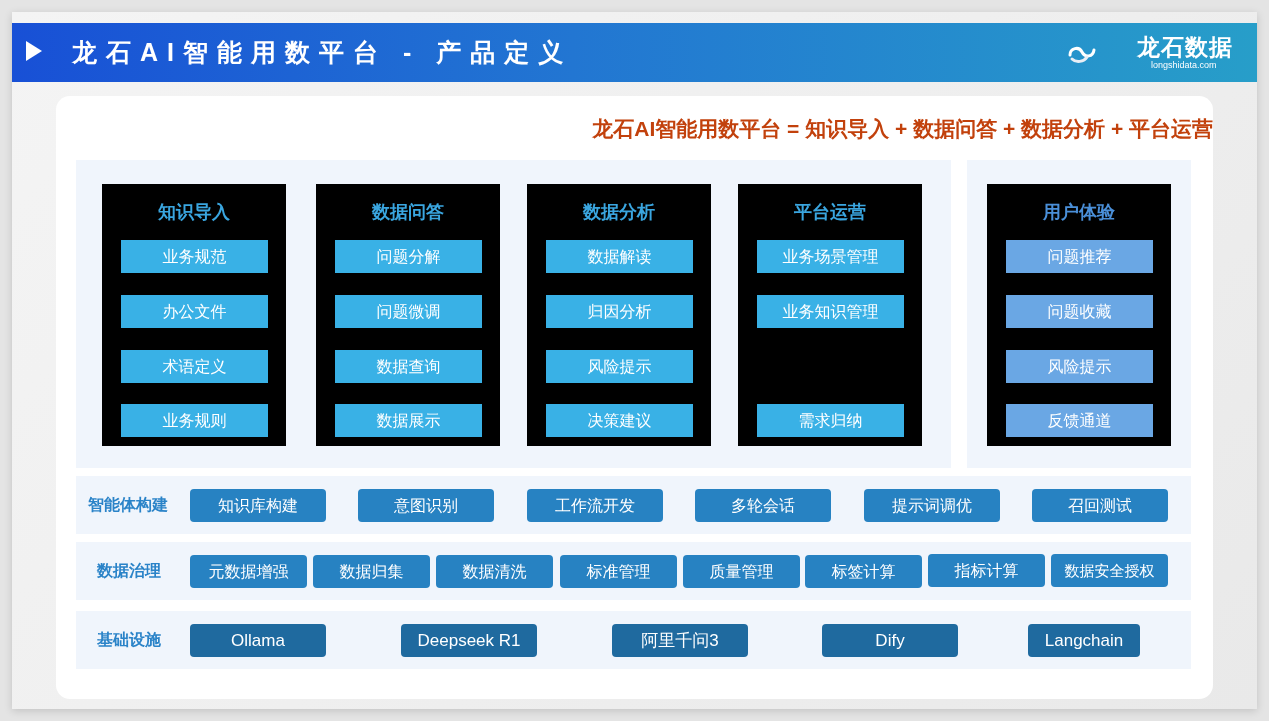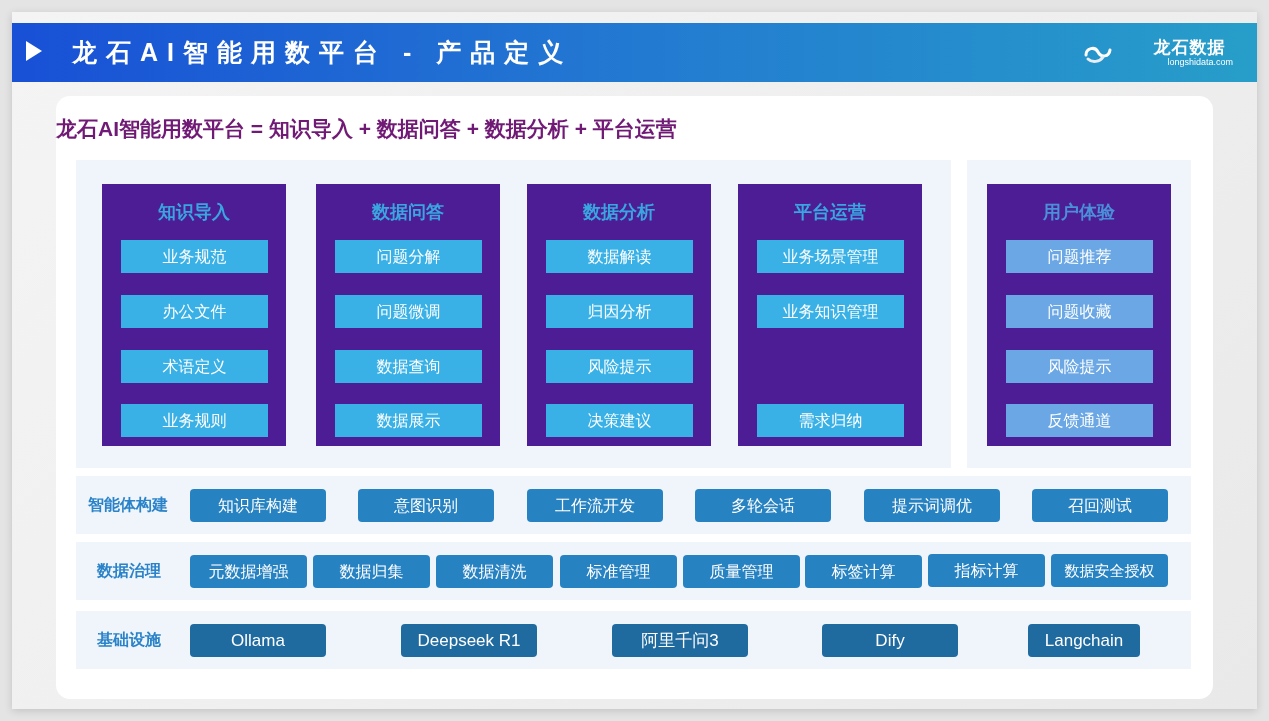--- a/index.html
+++ b/index.html
@@ -4,27 +4,27 @@
 <style>
   * { box-sizing: border-box; margin: 0; padding: 0; }
   html, body { width: 1269px; height: 721px; overflow: hidden; background: #e4e4e4; font-family: "Liberation Sans", "DejaVu Sans", sans-serif; }
   .slide { position: absolute; left: 12px; top: 12px; width: 1245px; height: 697px; background: linear-gradient(135deg,#f4f4f4 0%,#efefef 50%,#e9e9e9 100%); box-shadow: 0 2px 8px rgba(0,0,0,0.15); }
   .header { position: absolute; left: 0; top: 11px; width: 1245px; height: 59px; background: linear-gradient(90deg,#1850d6 0%,#2276d2 45%,#279ec9 100%); }
   .header .tri { position: absolute; left: 14px; top: 18px; width: 0; height: 0; border-top: 10px solid transparent; border-bottom: 10px solid transparent; border-left: 16px solid #fff; }
   .header .title { position: absolute; left: 60px; top: 12px; color: #fff; font-size: 25px; font-weight: bold; letter-spacing: 9px; line-height: 34px; white-space: nowrap; }
   .logo { position: absolute; right: 24px; top: 14px; height: 32px; display: flex; align-items: center; gap: 6px; }
   .logo svg { display: block; }
   .logo .lt { display: flex; flex-direction: column; color: #fff; line-height: 1; }
-  .logo .lt .cn { font-size: 17px; font-weight: bold; letter-spacing: 1px; margin-left: 34px; }
+  .logo .lt .cn { font-size: 23px; font-weight: bold; letter-spacing: 1px; margin-left: 34px; }
   .logo .lt .en { font-size: 9px; margin-top: 2px; padding-left: 48px; }
   .card { position: absolute; left: 44px; top: 84px; width: 1157px; height: 603px; background: #fff; border-radius: 14px; }
-  .formula { position: absolute; left: 0; top: 18px; width: 1157px; text-align: left; color: #701a75; font-size: 21px; font-weight: bold; line-height: 30px; }
+  .formula { position: absolute; left: 0; top: 18px; width: 1157px; text-align: right; color: #c2410c; font-size: 21px; font-weight: bold; line-height: 30px; }
   .panel-main { position: absolute; left: 20px; top: 64px; width: 875px; height: 308px; background: #f0f5fc; }
   .panel-ux { position: absolute; left: 911px; top: 64px; width: 224px; height: 308px; background: #f0f5fc; }
-  .col { position: absolute; top: 24px; width: 184px; height: 262px; background: #4c1d95; }
+  .col { position: absolute; top: 24px; width: 184px; height: 262px; background: #000000; }
   .col .h { position: absolute; top: 16px; left: 0; width: 100%; text-align: center; font-size: 18px; font-weight: bold; color: #3aa6e0; line-height: 24px; }
   .col .btn { position: absolute; left: 19px; width: 147px; height: 33px; border-radius: 0; background: #39b1e6; color: #fff; font-size: 16px; text-align: center; line-height: 33px; }
   .panel-ux .col .h { color: #4a8fd8; }
   .panel-ux .col .btn { background: #6aa7e4; }
   .row { position: absolute; left: 20px; width: 1115px; height: 58px; background: #f0f5fc; }
   .row .lbl { position: absolute; left: 0; top: 0; height: 58px; line-height: 58px; font-size: 16px; font-weight: bold; color: #2a83c8; }
   .row .rb { position: absolute; top: 13px; height: 33px; border-radius: 4px; background: #2782c2; color: #fff; font-size: 16px; text-align: center; line-height: 33px; white-space: nowrap; }
   .row.infra .rb { background: #1f6a9f; font-size: 17px; }
 </style>
 </head>

